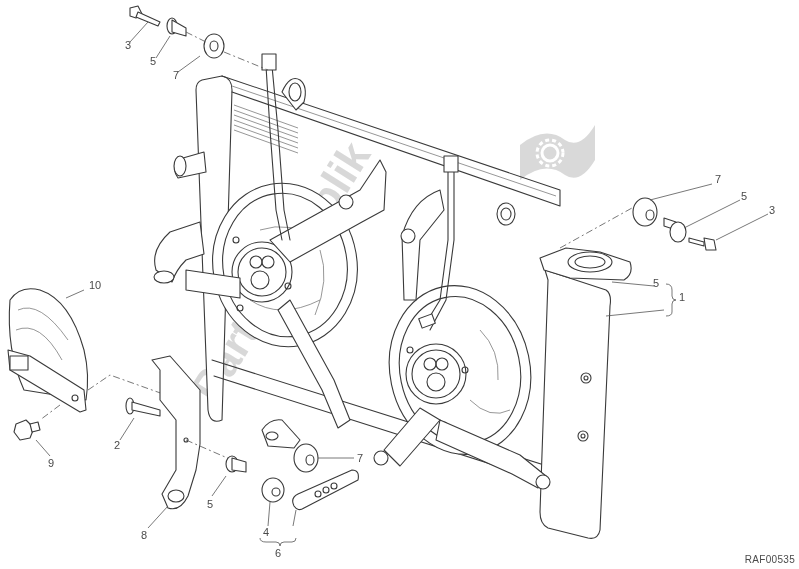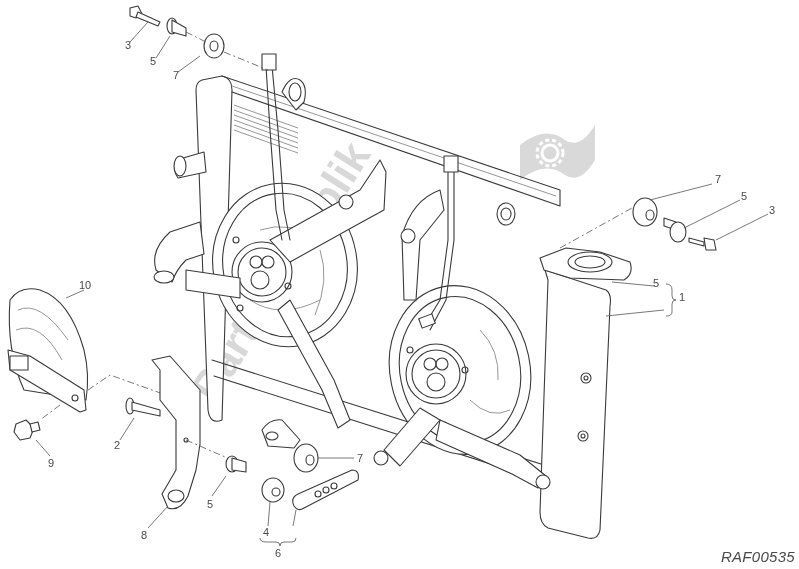--- a/index.html
+++ b/index.html
@@ -4,21 +4,21 @@
 <style>
   html, body { margin:0; padding:0; background:#ffffff; }
   body { width:799px; height:569px; position:relative; overflow:hidden; font-family:"Liberation Sans", sans-serif; }
   #diagram { position:absolute; left:0; top:0; width:799px; height:569px; }
   .ln { fill:none; stroke:#3a3a3a; stroke-width:1.1; stroke-linejoin:round; stroke-linecap:round; }
   .lnf { fill:#ffffff; stroke:#3a3a3a; stroke-width:1.1; stroke-linejoin:round; }
   .thin { fill:none; stroke:#6a6a6a; stroke-width:0.7; }
   .dash { fill:none; stroke:#555; stroke-width:0.8; stroke-dasharray:7 3 2 3; }
   .leader { fill:none; stroke:#555; stroke-width:0.8; }
   .callout { position:absolute; font-size:11px; color:#4a4a4a; line-height:11px; }
-  .ref { position:absolute; right:4px; bottom:4px; font-size:15px; color:#4a4a4a; letter-spacing:0.3px;font-style:italic; }
+  .ref { position:absolute; right:4px; bottom:4px; font-size:10px; color:#4a4a4a; letter-spacing:0.3px; }
   .wm { fill:#b9b9b9; opacity:0.55; font-family:"Liberation Sans", sans-serif; font-weight:bold; }
 </style>
 </head>
 <body>
 
 <svg id="diagram" viewBox="0 0 799 569" xmlns="http://www.w3.org/2000/svg">
 
   <g>
     <text class="wm" x="0" y="0" font-size="44" transform="translate(215,405) rotate(-58)">PartsRepublik</text>
     <g transform="translate(520,120)">
@@ -212,21 +212,21 @@
 </svg>
 
 <div class="callout" style="left:125px;top:40px">3</div>
 <div class="callout" style="left:150px;top:56px">5</div>
 <div class="callout" style="left:173px;top:70px">7</div>
 <div class="callout" style="left:715px;top:174px">7</div>
 <div class="callout" style="left:741px;top:191px">5</div>
 <div class="callout" style="left:769px;top:205px">3</div>
 <div class="callout" style="left:653px;top:278px">5</div>
 <div class="callout" style="left:679px;top:292px">1</div>
-<div class="callout" style="left:79px;top:280px">10</div>
+<div class="callout" style="left:89px;top:280px">10</div>
 <div class="callout" style="left:114px;top:440px">2</div>
 <div class="callout" style="left:48px;top:458px">9</div>
 <div class="callout" style="left:357px;top:453px">7</div>
 <div class="callout" style="left:207px;top:499px">5</div>
 <div class="callout" style="left:141px;top:530px">8</div>
 <div class="callout" style="left:263px;top:527px">4</div>
 <div class="callout" style="left:275px;top:548px">6</div>
 
 <div class="ref">RAF00535</div>
 

